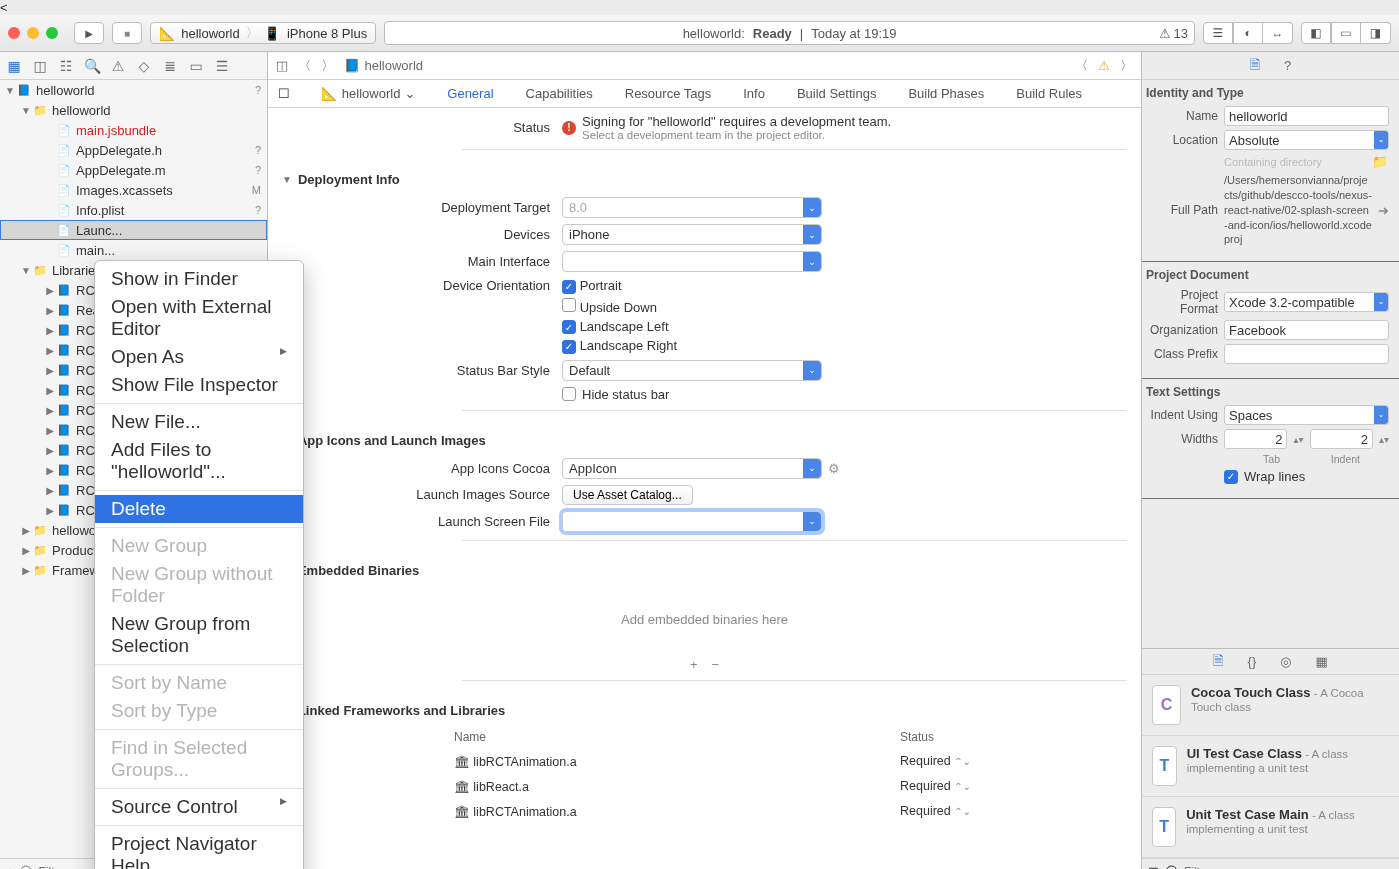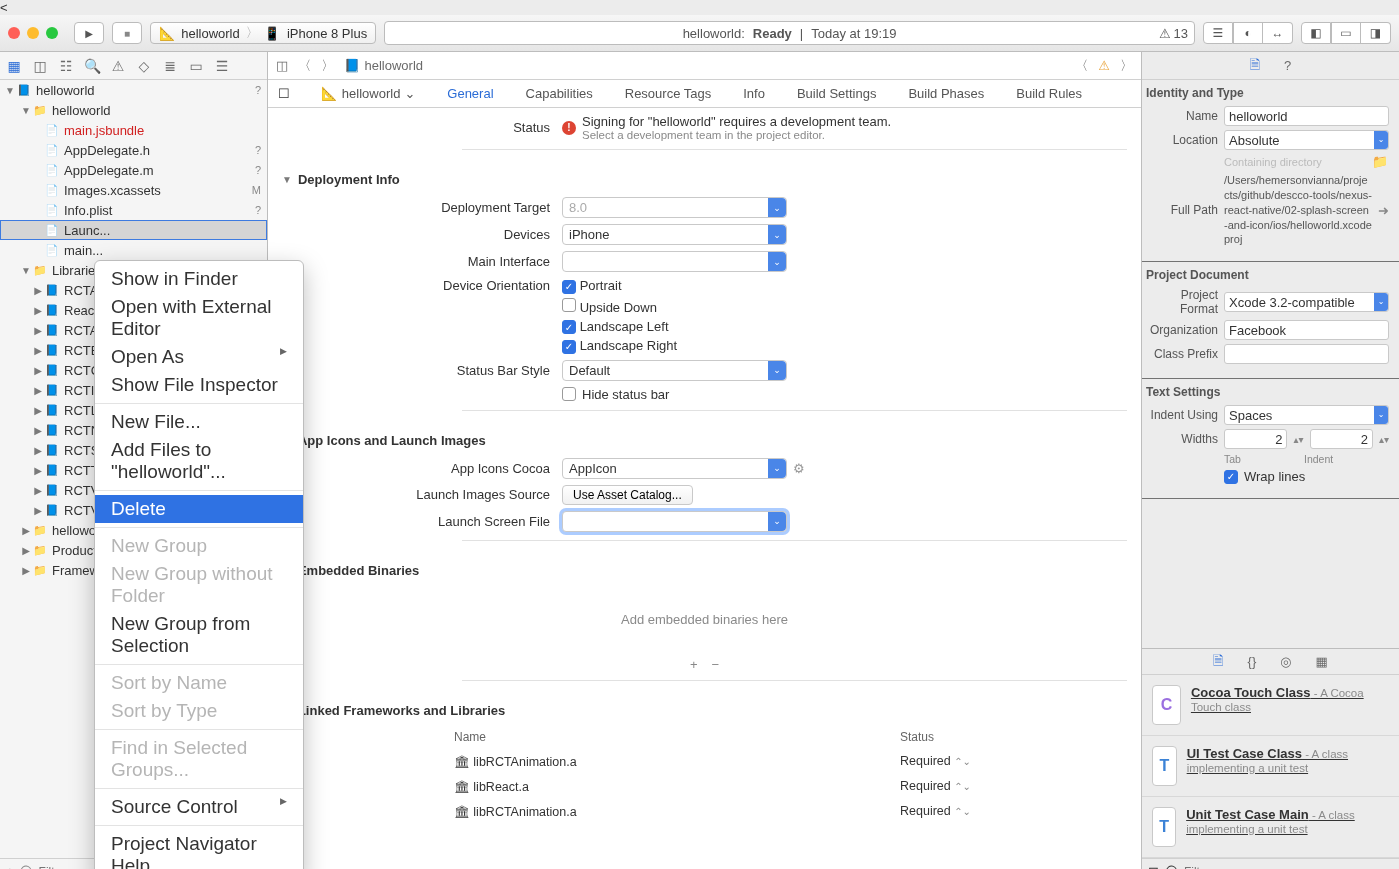--- a/index.html
+++ b/index.html
@@ -33,21 +33,21 @@
 .tree-row { display:flex; align-items:center; height:20px; padding-right:6px; white-space:nowrap; }
 .disclosure { width:12px; text-align:center; color:#7a7a7a; font-size:10px; }
 .ficon { width:16px; height:16px; margin-right:4px; display:inline-flex; align-items:center; justify-content:center; font-size:11px; }
 .ficon.folder-y::before { content:"📁"; }
 .ficon.file::before { content:"📄"; }
 .ficon.project::before { content:"📘"; }
 .tree-row .label { flex:1; overflow:hidden; text-overflow:ellipsis; }
 .tree-row .badge { color:#8a8a8a; font-size:11px; }
 .tree-row.red .label { color:#d12020; }
 .tree-row.selected { background:#d5d5d5; outline:1px solid #3d7be0; outline-offset:-1px; }
-.indent0{padding-left:4px}.indent1{padding-left:20px}.indent2{padding-left:32px}
+.indent0{padding-left:4px}.indent1{padding-left:20px}.indent2{padding-left:44px}
 
 .left-footer { height:26px; border-top:1px solid #d0d0d0; display:flex; align-items:center; padding:0 6px; gap:6px; color:#8a8a8a; }
 .filter-input { flex:1; border:none; background:transparent; outline:none; font-size:12px; }
 
 
 .context-menu { position:absolute; top:208px; left:94px; width:210px; background:#fff; border:1px solid #bdbdbd; border-radius:6px; box-shadow:0 8px 24px rgba(0,0,0,0.25); padding:4px 0; z-index:100; }
 .context-menu .item { padding:3px 16px; font-size:19px; cursor:default; display:flex; justify-content:space-between; }
 .context-menu .item.disabled { color:#b5b5b5; }
 .context-menu .item.hov { background:#2f72e3; color:#fff; }
 .context-menu .sep { height:1px; background:#e3e3e3; margin:4px 0; }
@@ -62,21 +62,21 @@
 .tabs .tab { color:#555; font-size:13px; cursor:pointer; }
 .tabs .tab.active { color:#2b6cd6; }
 .tabs .target { display:flex; align-items:center; gap:4px; color:#555; }
 
 .editor-body { flex:1; overflow:auto; padding:0 14px 40px 14px; }
 .section-head { display:flex; align-items:center; gap:6px; font-weight:600; font-size:13px; margin:22px 0 10px 0; color:#333; }
 .section-head .tri { color:#7a7a7a; font-size:10px; }
 .row { display:flex; align-items:center; margin:6px 0; }
 .row .lbl { width:280px; text-align:right; padding-right:12px; color:#333; }
 .row .val { flex:1; display:flex; align-items:center; gap:6px; }
-.combobox { width:225px; height:21px; border:1px solid #c9c9c9; border-radius:4px; display:flex; align-items:center; padding:0 6px; font-size:12px; background:#fff; position:relative; }
+.combobox { width:260px; height:21px; border:1px solid #c9c9c9; border-radius:4px; display:flex; align-items:center; padding:0 6px; font-size:12px; background:#fff; position:relative; }
 .combobox .drop { position:absolute; right:0; top:0; bottom:0; width:18px; background:#4a86e8; border-radius:0 4px 4px 0; display:flex; align-items:center; justify-content:center; color:#fff; font-size:9px; }
 .combobox.focused { box-shadow:0 0 0 3px rgba(72,143,255,0.45); }
 .checkbox { width:14px; height:14px; border:1px solid #9a9a9a; border-radius:3px; display:inline-flex; align-items:center; justify-content:center; font-size:10px; background:#fff; }
 .checkbox.checked { background:#2f72e3; border-color:#2f72e3; color:#fff; }
 .btn { padding:2px 10px; border:1px solid #c9c9c9; border-radius:4px; background:linear-gradient(#fff,#f1f1f1); font-size:12px; }
 hr.divider { border:none; border-top:1px solid #e1e1e1; margin:8px 0 0 180px; }
 .status-msg { display:flex; gap:8px; }
 .err-dot { width:14px; height:14px; border-radius:50%; background:#d43; color:#fff; font-size:10px; display:flex; align-items:center; justify-content:center; font-weight:bold; }
 .hint { font-size:11.5px; color:#8a8a8a; }
 .addremove { display:flex; gap:14px; justify-content:center; font-size:16px; color:#888; margin-top:6px; }
@@ -92,29 +92,29 @@
 .right-body { flex:1; overflow:auto; }
 .panel-section { padding:6px 10px 10px 4px; border-bottom:1px solid #737373; }
 .panel-section h4 { font-size:12px; font-weight:600; color:#555; margin-bottom:6px; }
 .prow { display:flex; align-items:center; margin:4px 0; gap:6px; }
 .prow .plbl { width:72px; text-align:right; font-size:12px; color:#555; }
 .ptext { flex:1; height:20px; border:1px solid #c9c9c9; border-radius:3px; background:#fff; padding:0 4px; font-size:12px; display:flex; align-items:center; }
 .pselect { flex:1; height:20px; border:1px solid #c9c9c9; border-radius:3px; background:#fff; padding:0 4px; font-size:12px; display:flex; align-items:center; justify-content:space-between; }
 .pselect .drop2 { width:14px; background:#4a86e8; margin-right:-4px; text-align:center; color:#fff; font-size:8px; border-radius:0 3px 3px 0; line-height:18px; }
 .pathtext { font-size:11px; color:#555; line-height:1.35; word-break:break-all; }
 .mini { width:56px; }
-.sublabel { font-size:10.5px; color:#888; text-align:left; }
+.sublabel { font-size:10.5px; color:#888; text-align:right; }
 
 .library { border-top:1px solid #bdbdbd; }
 .lib-tabs { height:26px; display:flex; align-items:center; justify-content:center; gap:24px; color:#6a6a6a; border-bottom:1px solid #d0d0d0; }
 .lib-list { overflow:auto; }
 .lib-item { display:flex; gap:10px; padding:10px; border-bottom:1px solid #d8d8d8; }
 .lib-item .thumb { width:34px; height:40px; background:#fff; border:1px solid #c9c9c9; border-radius:4px; display:flex; align-items:center; justify-content:center; font-weight:bold; font-size:16px; }
 .lib-item .thumb.c { color:#9b6fe0; } .lib-item .thumb.t { color:#3b82d6; }
-.lib-item .meta { font-size:12px; color:#333;text-decoration:underline; }
+.lib-item .meta { font-size:12px; color:#333; }
 .lib-item .meta .desc { color:#8a8a8a; font-size:11.5px; }
 .lib-filter { height:26px; border-top:1px solid #d0d0d0; display:flex; align-items:center; padding:0 6px; gap:6px; }
 </style>
 
 
 
 
 
 
 <div class="titlebar">

